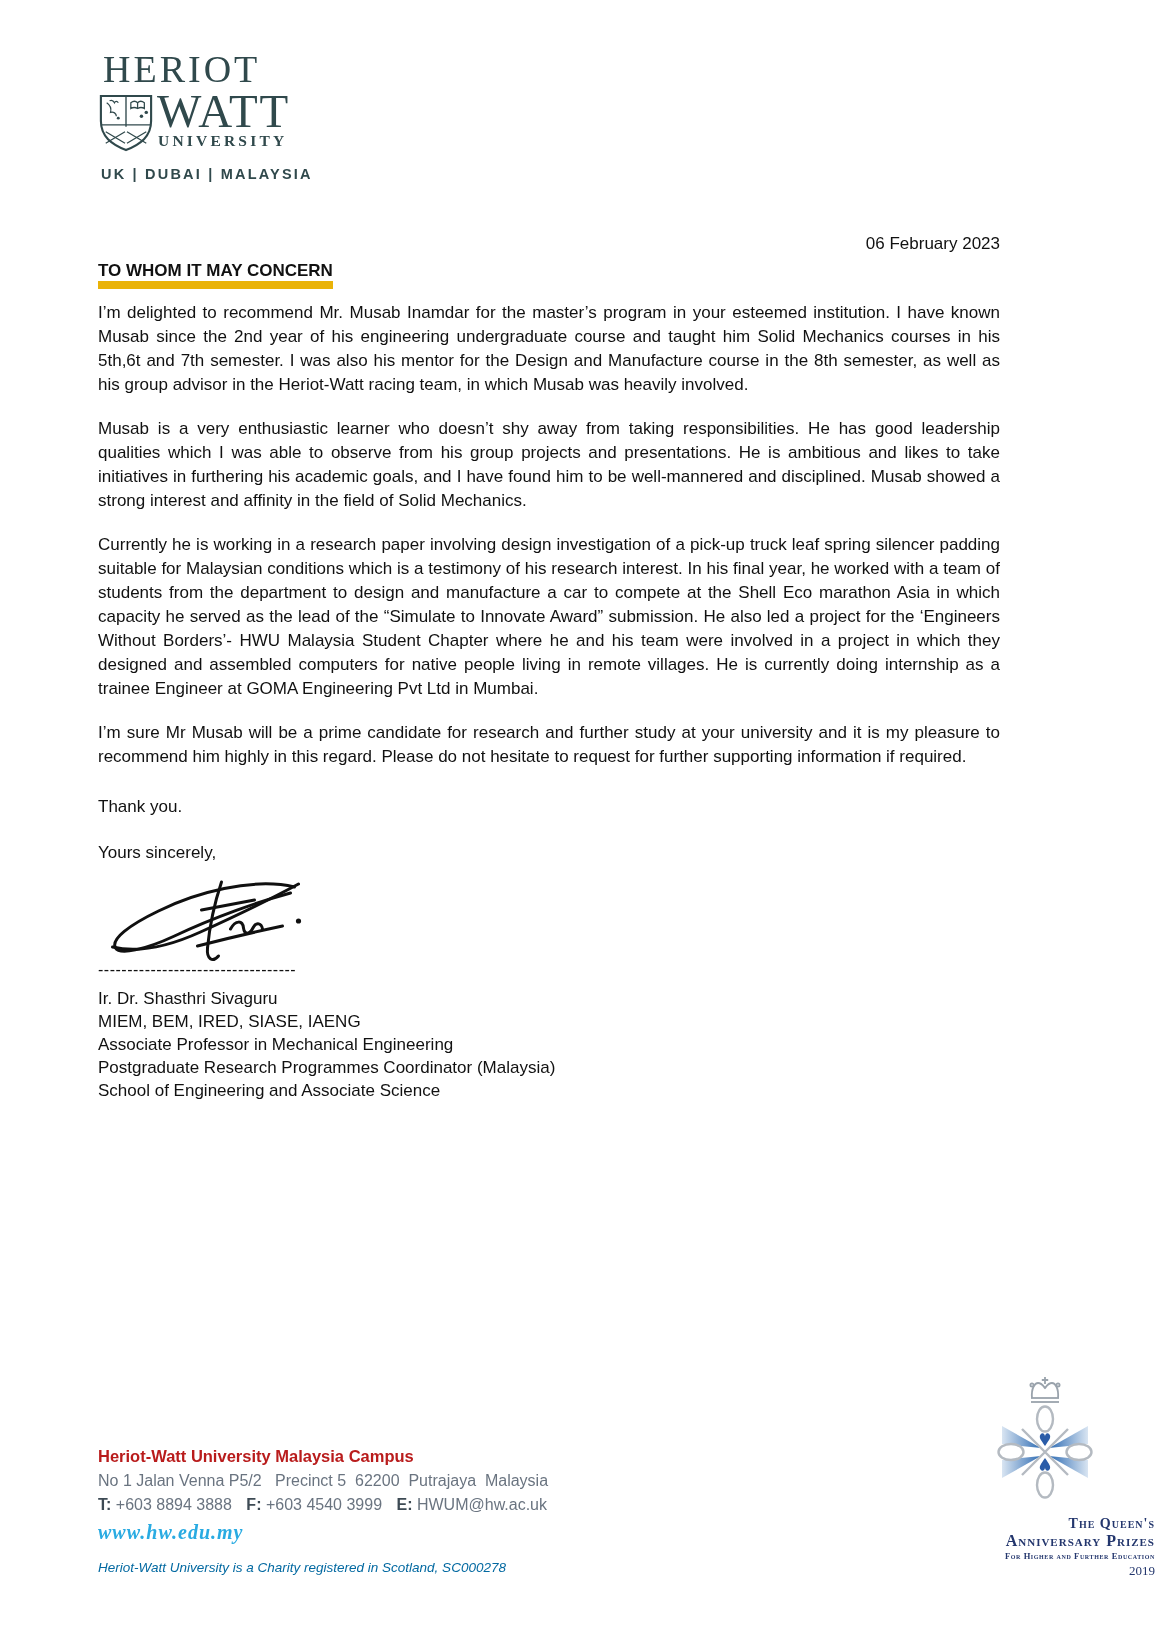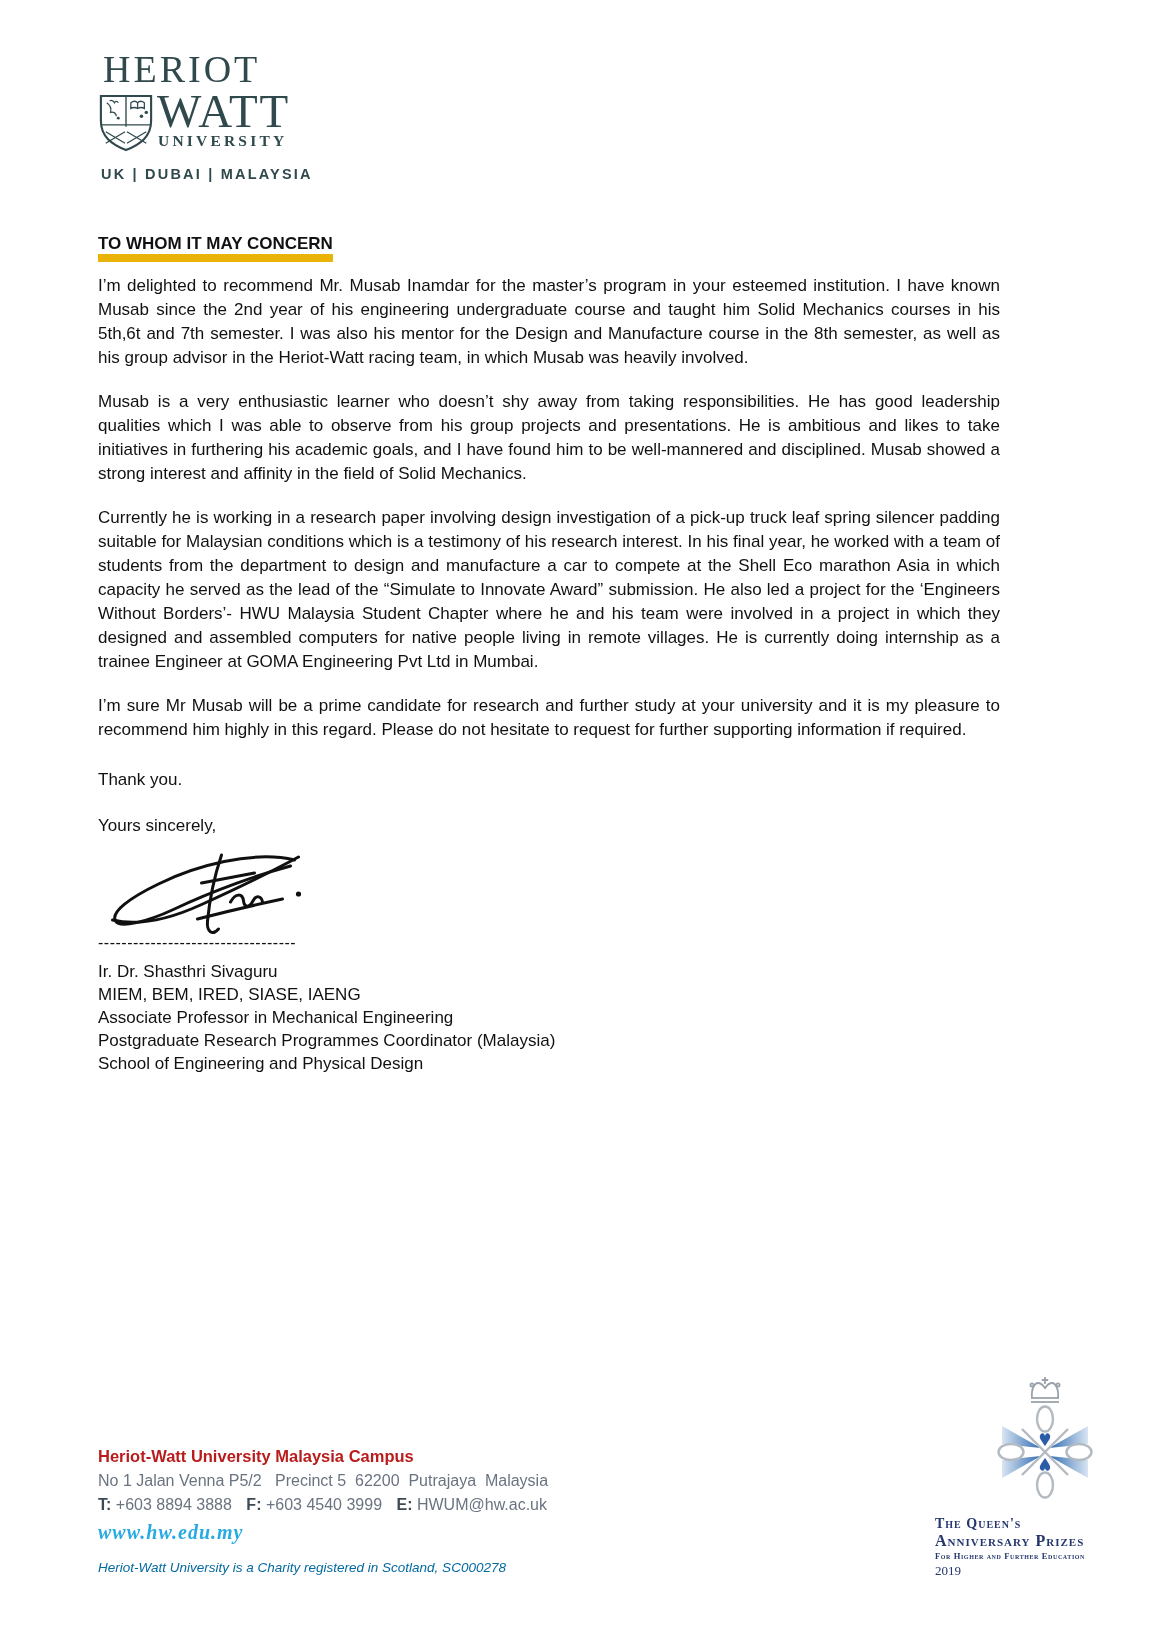--- a/index.html
+++ b/index.html
@@ -59,21 +59,21 @@
   .f-contact .grp { margin-right: 10px; }
   .f-site {
     font-family: "Liberation Serif", serif; font-style: italic; font-weight: bold;
     color: #29abe2; font-size: 20px; line-height: 30px; letter-spacing: 1px;
   }
   .f-charity {
     margin-top: 12px; font-style: italic; color: #0369a1; font-size: 13.5px; line-height: 18px;
   }
 
   
-  #award { position: absolute; left: 935px; top: 1376px; width: 220px; text-align: left; }
+  #award { position: absolute; left: 935px; top: 1376px; width: 220px; text-align: right; }
   #award .emblem { display: block; margin: 0 auto; }
   .q-line1, .q-line2, .q-line3, .q-year {
     font-family: "Liberation Serif", serif; color: #23366d; font-variant: small-caps;
   }
   .q-line1 { font-size: 14px; font-weight: bold; letter-spacing: 1px; line-height: 16px; margin-top: 14px; }
   .q-line2 { font-size: 16px; font-weight: bold; letter-spacing: 1px; line-height: 17px; }
   .q-line3 { font-size: 8.5px; font-weight: bold; letter-spacing: 0.6px; line-height: 11px; margin-top: 2px; }
   .q-year  { font-size: 13px; font-weight: normal; line-height: 15px; margin-top: 1px; }
 </style>
 </head>
@@ -101,20 +101,21 @@
         <circle cx="50" cy="20" r="1.8"></circle>
         <circle cx="21" cy="26" r="1.5"></circle>
       </g>
     </svg>
     <div class="logo-watt">WATT</div>
     <div class="logo-university">UNIVERSITY</div>
     <div class="logo-regions">UK | DUBAI | MALAYSIA</div>
   </div>
 
   <div id="letter">
+    <div class="date-line">06 February 2023</div>
     <div class="salutation"><span>TO WHOM IT MAY CONCERN</span></div>
 
     <p class="para">I’m delighted to recommend Mr. Musab Inamdar for the master’s program in your esteemed institution. I have known Musab since the 2nd year of his engineering undergraduate course and taught him Solid Mechanics courses in his 5th,6t and 7th semester. I was also his mentor for the Design and Manufacture course in the 8th semester, as well as his group advisor in the Heriot-Watt racing team, in which Musab was heavily involved.</p>
     <p class="para">Musab is a very enthusiastic learner who doesn’t shy away from taking responsibilities. He has good leadership qualities which I was able to observe from his group projects and presentations. He is ambitious and likes to take initiatives in furthering his academic goals, and I have found him to be well-mannered and disciplined. Musab showed a strong interest and affinity in the field of Solid Mechanics.</p>
     <p class="para">Currently he is working in a research paper involving design investigation of a pick-up truck leaf spring silencer padding suitable for Malaysian conditions which is a testimony of his research interest. In his final year, he worked with a team of students from the department to design and manufacture a car to compete at the Shell Eco marathon Asia in which capacity he served as the lead of the “Simulate to Innovate Award” submission. He also led a project for the ‘Engineers Without Borders’- HWU Malaysia Student Chapter where he and his team were involved in a project in which they designed and assembled computers for native people living in remote villages. He is currently doing internship as a trainee Engineer at GOMA Engineering Pvt Ltd in Mumbai.</p>
     <p class="para">I’m sure Mr Musab will be a prime candidate for research and further study at your university and it is my pleasure to recommend him highly in this regard. Please do not hesitate to request for further supporting information if required.</p>
 
     <div class="thanks">Thank you.</div>
     <div class="closing">Yours sincerely,</div>
 
@@ -132,21 +133,21 @@
       </svg>
     </div>
 
     <div class="dashes">----------------------------------</div>
 
     <div class="signatory" style="margin-top:10px;">
       <div>Ir. Dr. Shasthri Sivaguru</div>
       <div>MIEM, BEM, IRED, SIASE, IAENG</div>
       <div>Associate Professor in Mechanical Engineering</div>
       <div>Postgraduate Research Programmes Coordinator (Malaysia)</div>
-      <div>School of Engineering and Physical Design</div>
+      <div>School of Engineering and Associate Science</div>
     </div>
   </div>
 
   <div id="footer">
     <div class="f-campus">Heriot-Watt University Malaysia Campus</div>
     <div class="f-address">No 1 Jalan Venna P5/2   Precinct 5  62200  Putrajaya  Malaysia</div>
     <div class="f-contact">
       <span class="grp"><b>T:</b>
         <span>+603 8894 3888</span></span>
       <span class="grp"><b>F:</b>

